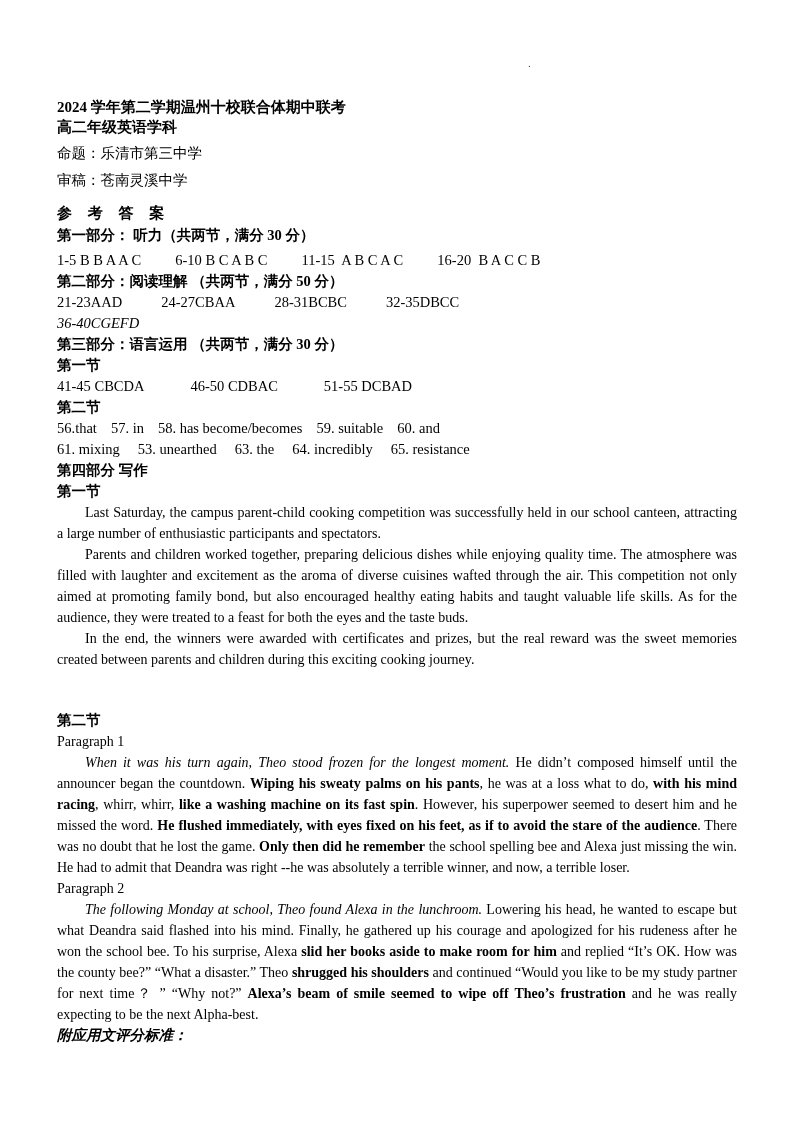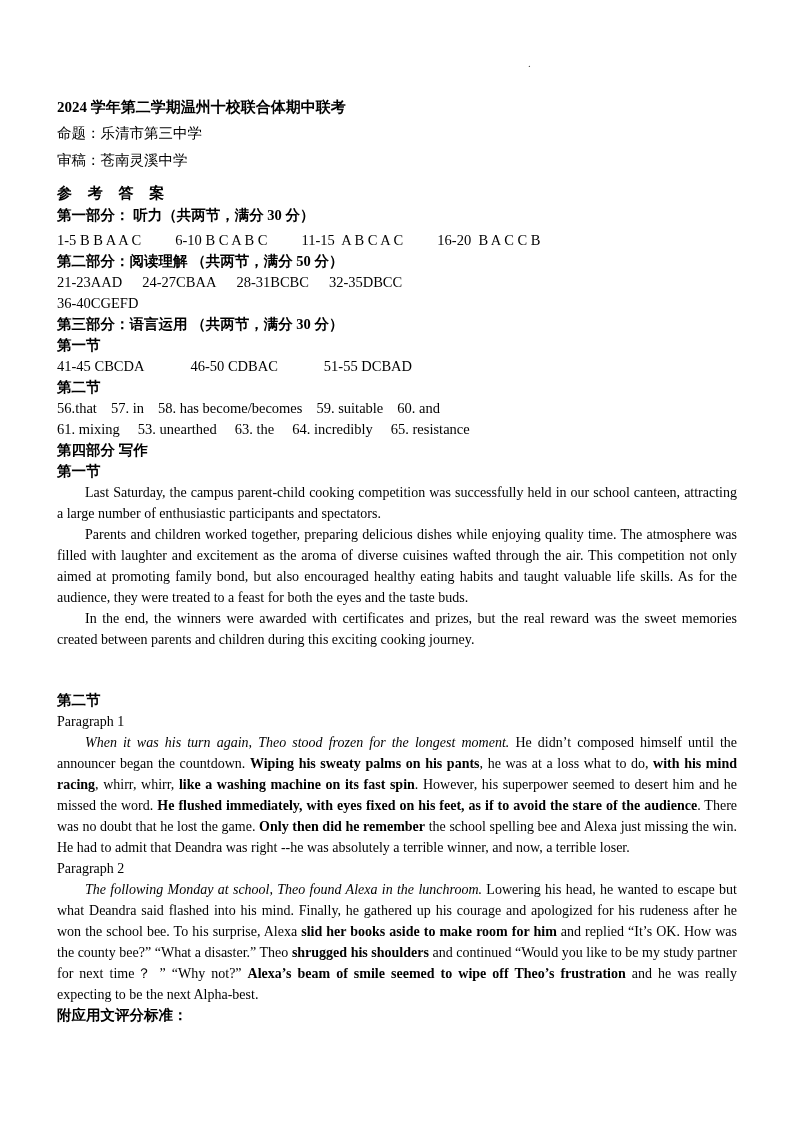--- a/index.html
+++ b/index.html
@@ -53,23 +53,24 @@
     display: flex;
     flex-wrap: nowrap;
     line-height: 21px;
     font-size: 14.5px;
   }
   .ans-line span { white-space: pre; }
   .ans-plain {
     margin: 0;
     line-height: 21px;
     font-size: 14.5px;
+    font-style: italic;
   }
   .g34 { column-gap: 34px; }
-  .g24 { column-gap: 20px; }
+  .g24 { column-gap: 39px; }
   .g46 { column-gap: 46px; }
   .g14 { column-gap: 14px; align-items: center; }
   .g18 { column-gap: 18px; }
   .mt4 { margin-top: 4px; text-align: right; }
   .mt40 { margin-top: 40px; }
   .para {
     margin: 0;
     text-indent: 28px;
     text-align: justify;
     line-height: 21px;
@@ -80,30 +81,32 @@
     line-height: 21px;
     font-size: 14px;
   }
   .seg-b { font-weight: 700; }
   .seg-i { font-style: italic; }
   .rubric {
     margin: 0;
     font-weight: 700;
     font-size: 14.5px;
     line-height: 21px;
+    font-style: italic;
   }
 </style>
 </head>
 <body>
 
 <div class="page">
 
   <span class="stray">.</span>
 
   <p class="doc-title">2024 学年第二学期温州十校联合体期中联考</p>
+  <p class="doc-title">高二年级英语学科</p>
 
   <p class="meta first">命题：乐清市第三中学</p>
   <p class="meta">审稿：苍南灵溪中学</p>
 
   <p class="ref-heading">参 考 答 案</p>
 
   <p class="sec-title">第一部分： 听力（共两节，满分 30 分）</p>
   <div class="ans-line g34 mt4">
       <span>1-5 B B A A C</span>
       <span>6-10 B C A B C</span>

